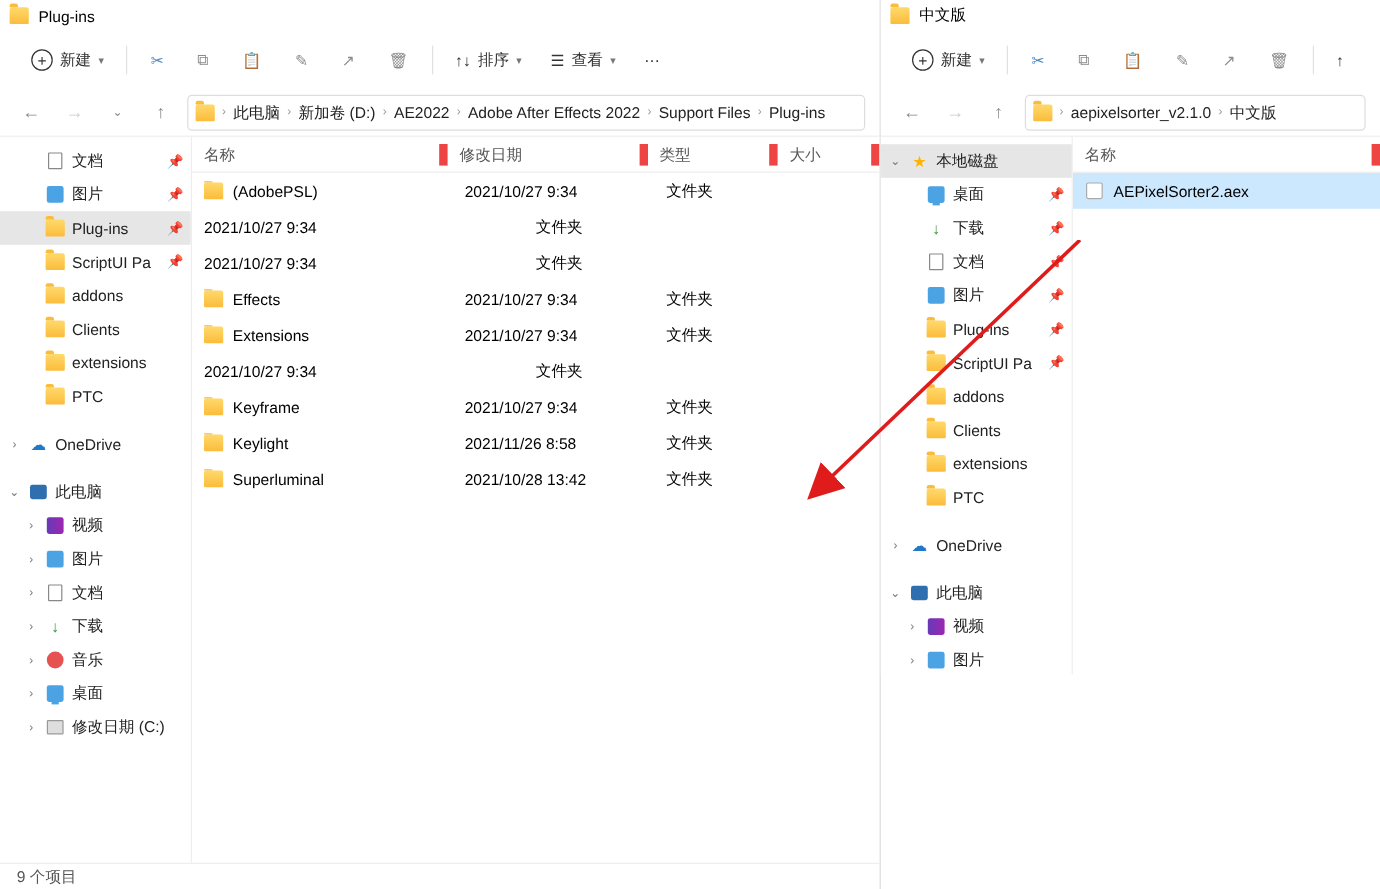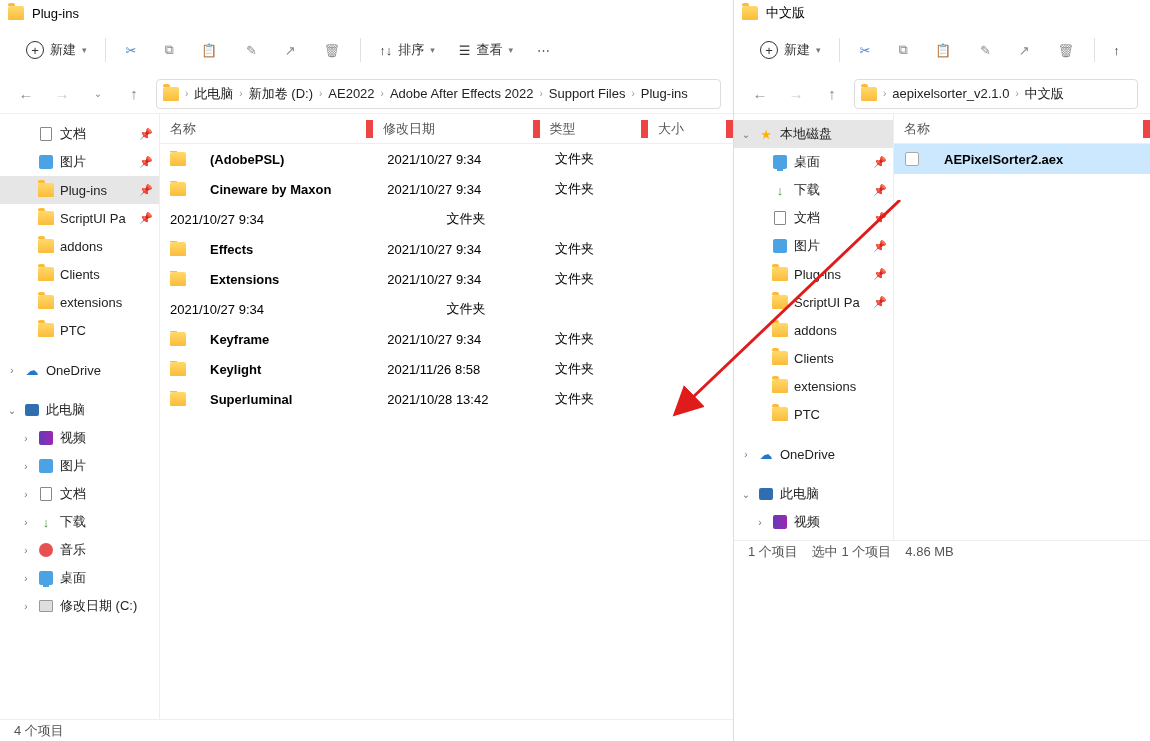--- a/index.html
+++ b/index.html
@@ -38,21 +38,21 @@
 .tlabel { color:#222; white-space:nowrap; overflow:hidden; }
 
 .listpane { flex:1; display:flex; flex-direction:column; overflow:hidden; }
 .cols { display:flex; height:30px; align-items:center; border-bottom:1px solid #eee; color:#555; }
 .cols > div, .frow > div { padding:0 10px; white-space:nowrap; overflow:hidden; }
 .cols > div { border-right:7px solid #ef4444; }
 .c-name { flex:1.6; } .c-date { flex:1.2; } .c-type { flex:0.7; } .c-size { flex:0.5; }
 .list { flex:1; overflow:auto; }
 .frow { display:flex; height:30px; align-items:center; cursor:pointer; }
 .frow.sel { background:#cce8ff; }
-.frow .c-name { display:flex; align-items:center; gap:24px;font-weight:bold; }
+.frow .c-name { display:flex; align-items:center; gap:8px; }
 
 .status { height:22px; display:flex; align-items:center; padding:0 14px; color:#555; gap:14px; border-top:1px solid #eee; }
 
 
 .ic-blue { width:14px; height:14px; background:#4ba3e3; border-radius:2px; }
 .ic-vid { width:14px; height:14px; background:linear-gradient(90deg,#673ab7,#9c27b0); border-radius:2px; }
 .ic-doc { width:12px; height:14px; border:1px solid #888; border-radius:1px; background:#fff; }
 .ic-dl { color:#3b953f; font-weight:bold; }
 .ic-mus { width:14px; height:14px; background:#e65151; border-radius:50%; }
 .ic-desk { width:14px; height:14px; background:#4ba3e3; border-radius:2px; position:relative; }
@@ -254,100 +254,94 @@
               <span class="ticon">
                 <span class="folder-icon"></span>
               </span>
               <span>(AdobePSL)</span>
             </div>
             <div class="c-date">2021/10/27 9:34</div>
             <div class="c-type">文件夹</div>
             <div class="c-size"></div>
           </div>
           <div class="frow">
+            <div class="c-date">2021/10/27 9:34</div>
+            <div class="c-type">文件夹</div>
+            <div class="c-size"></div>
+          </div>
+          <div class="frow">
+            <div class="c-date">2021/10/27 9:34</div>
+            <div class="c-type">文件夹</div>
+            <div class="c-size"></div>
+          </div>
+          <div class="frow">
             <div class="c-name">
               <span class="ticon">
                 <span class="folder-icon"></span>
               </span>
-              <span>Cineware by Maxon</span>
-            </div>
-            <div class="c-date">2021/10/27 9:34</div>
-            <div class="c-type">文件夹</div>
-            <div class="c-size"></div>
-          </div>
-          <div class="frow">
+              <span>Effects</span>
+            </div>
             <div class="c-date">2021/10/27 9:34</div>
             <div class="c-type">文件夹</div>
             <div class="c-size"></div>
           </div>
           <div class="frow">
             <div class="c-name">
               <span class="ticon">
                 <span class="folder-icon"></span>
               </span>
-              <span>Effects</span>
-            </div>
+              <span>Extensions</span>
+            </div>
+            <div class="c-date">2021/10/27 9:34</div>
+            <div class="c-type">文件夹</div>
+            <div class="c-size"></div>
+          </div>
+          <div class="frow">
             <div class="c-date">2021/10/27 9:34</div>
             <div class="c-type">文件夹</div>
             <div class="c-size"></div>
           </div>
           <div class="frow">
             <div class="c-name">
               <span class="ticon">
                 <span class="folder-icon"></span>
               </span>
-              <span>Extensions</span>
-            </div>
-            <div class="c-date">2021/10/27 9:34</div>
-            <div class="c-type">文件夹</div>
-            <div class="c-size"></div>
-          </div>
-          <div class="frow">
+              <span>Keyframe</span>
+            </div>
             <div class="c-date">2021/10/27 9:34</div>
             <div class="c-type">文件夹</div>
             <div class="c-size"></div>
           </div>
           <div class="frow">
             <div class="c-name">
               <span class="ticon">
                 <span class="folder-icon"></span>
               </span>
-              <span>Keyframe</span>
-            </div>
-            <div class="c-date">2021/10/27 9:34</div>
+              <span>Keylight</span>
+            </div>
+            <div class="c-date">2021/11/26 8:58</div>
             <div class="c-type">文件夹</div>
             <div class="c-size"></div>
           </div>
           <div class="frow">
             <div class="c-name">
               <span class="ticon">
                 <span class="folder-icon"></span>
               </span>
-              <span>Keylight</span>
-            </div>
-            <div class="c-date">2021/11/26 8:58</div>
-            <div class="c-type">文件夹</div>
-            <div class="c-size"></div>
-          </div>
-          <div class="frow">
-            <div class="c-name">
-              <span class="ticon">
-                <span class="folder-icon"></span>
-              </span>
               <span>Superluminal</span>
             </div>
             <div class="c-date">2021/10/28 13:42</div>
             <div class="c-type">文件夹</div>
             <div class="c-size"></div>
           </div>
         </div>
     </div>
   </div>
   <div class="status">
-    <span>4 个项目</span>
+    <span>9 个项目</span>
   </div>
 </div>
 
 <div class="window win-right">
   <div class="titlebar">
     <span class="folder-icon ficon"></span>
     <span>中文版</span>
   </div>
   <div class="toolbar">
     <div class="tbtn">
@@ -516,25 +510,20 @@
             <div class="c-name" style="flex: 1 1 0%;">
               <span class="ticon">
                 <span class="ic-aex"></span>
               </span>
               <span>AEPixelSorter2.aex</span>
             </div>
           </div>
         </div>
     </div>
   </div>
-  <div class="status">
-    <span>1 个项目</span>
-    <span>选中 1 个项目</span>
-    <span>4.86 MB</span>
-  </div>
 </div>
 
 <svg class="arrow-overlay" width="240" height="220">
   <defs>
       <marker id="ah" markerWidth="12" markerHeight="12" refX="2" refY="5" orient="auto">
     <path d="M0,0 L10,5 L0,10 Z" fill="#e01b1b"></path>
       </marker>
     </defs>
   <line x1="230" y1="0" x2="20" y2="200" stroke="#e01b1b" stroke-width="3" marker-end="url(#ah)"></line>
 </svg>

